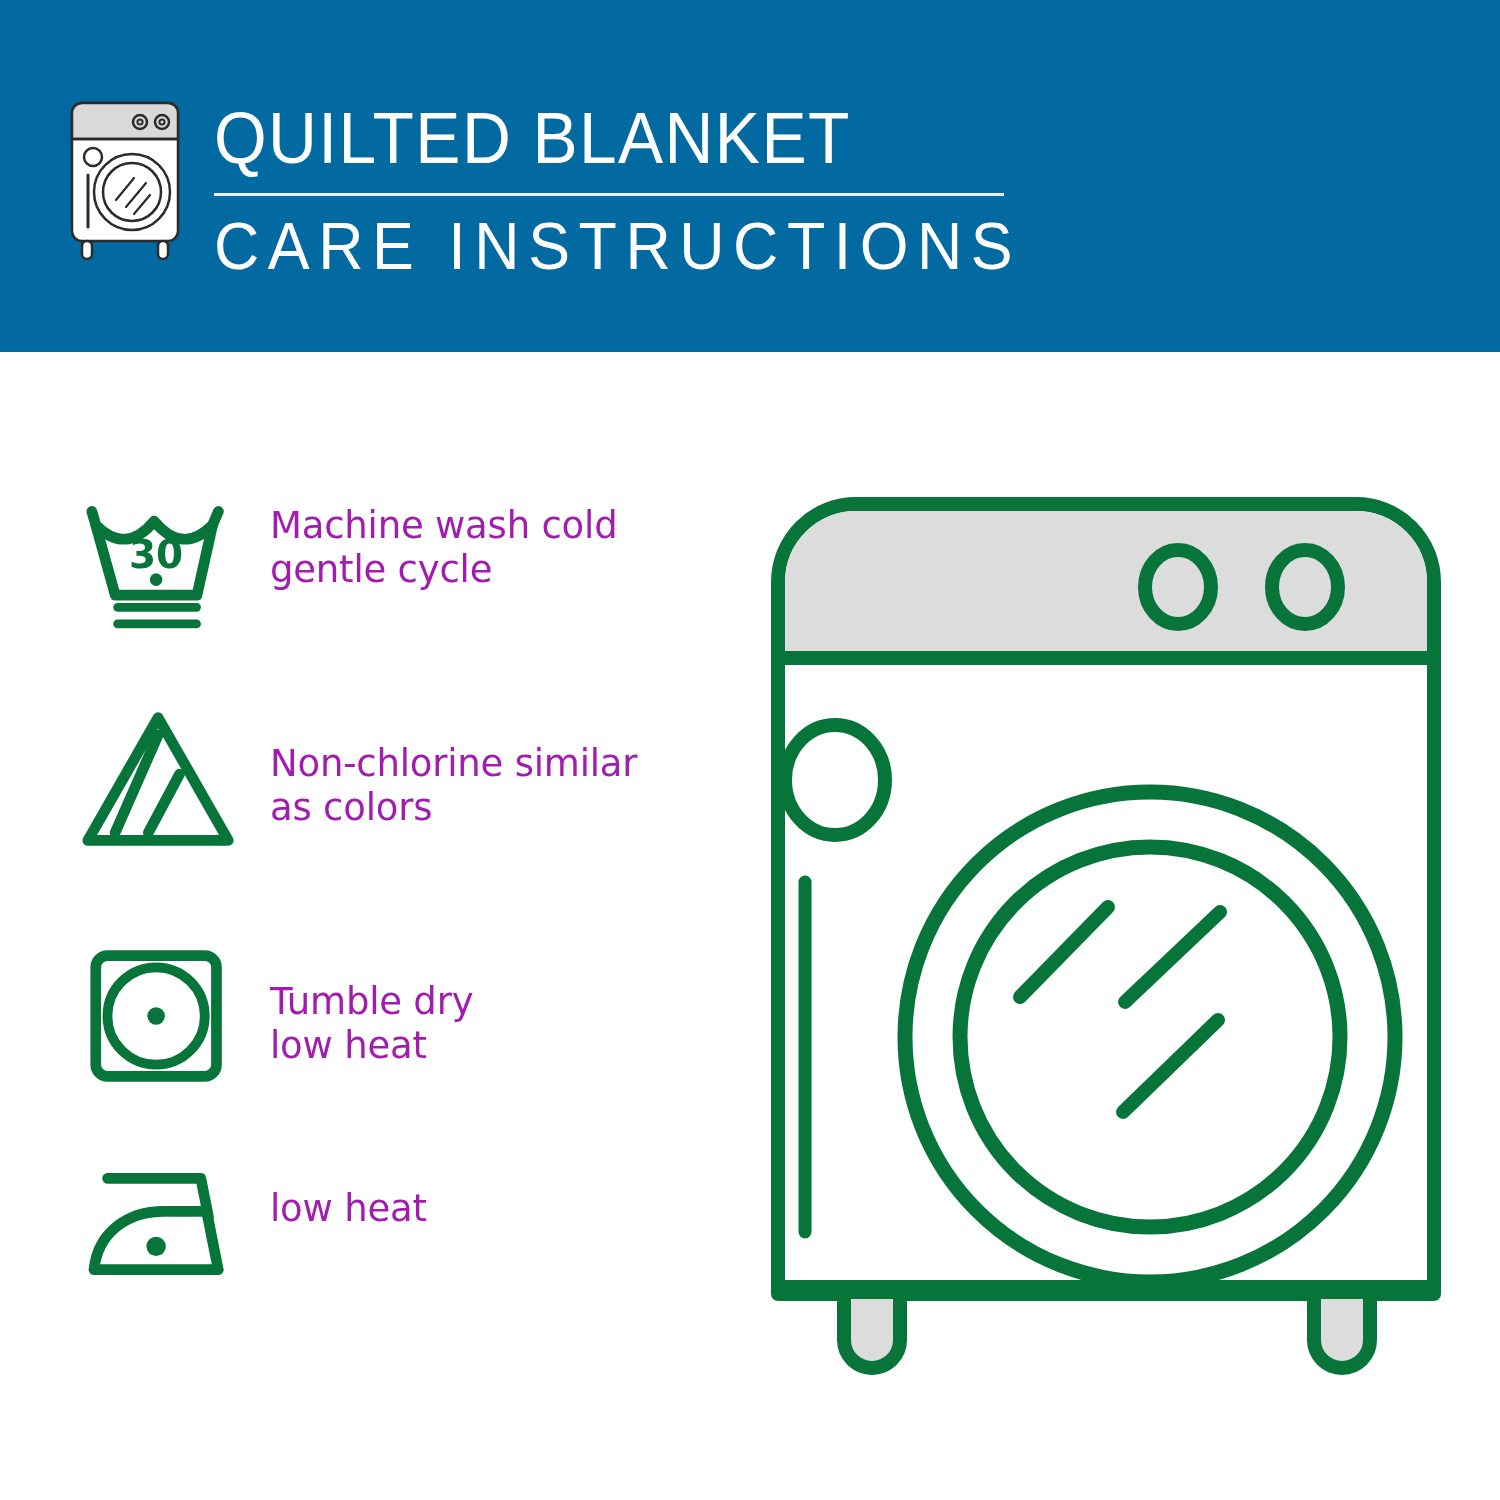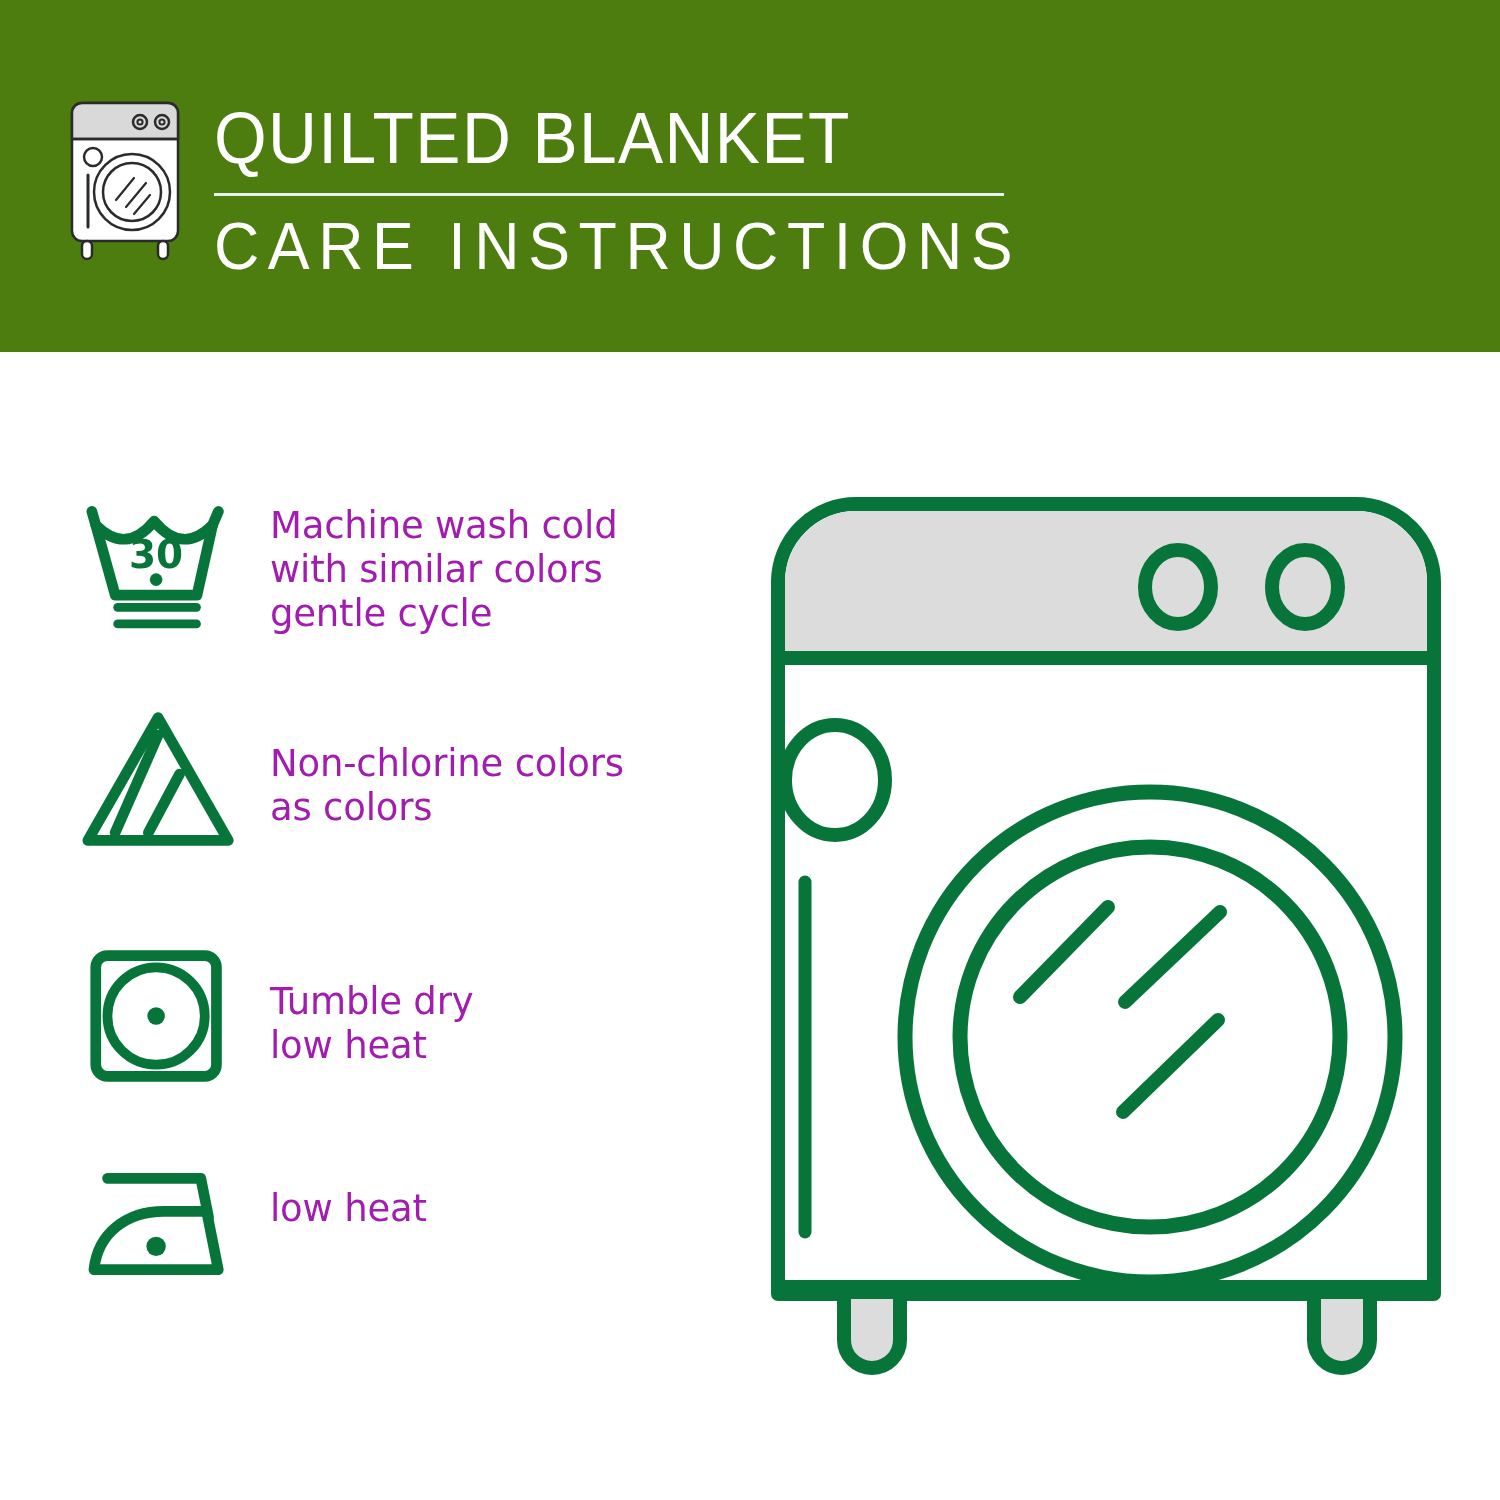--- a/index.html
+++ b/index.html
@@ -21,21 +21,21 @@
     background: #ffffff;
   }
 
   
   .header {
     position: absolute;
     left: 0;
     top: 0;
     width: 1500px;
     height: 352px;
-    background: #4d7c0f;
+    background: #0369a1;
     box-sizing: border-box;
   }
   .header-inner {
     position: absolute;
     left: 60px;
     top: 95px;
     display: flex;
     flex-direction: row;
     align-items: flex-start;
   }
@@ -193,35 +193,34 @@
             <text x="86" y="78" font-family="DejaVu Sans, sans-serif" font-size="40" font-weight="bold" fill="#07753A" text-anchor="middle">30</text>
 
             <circle cx="86" cy="90" r="6.5" fill="#07753A"></circle>
 
             <rect x="42" y="114" width="90" height="9" rx="4.5" fill="#07753A"></rect>
             <rect x="42" y="131" width="90" height="9" rx="4.5" fill="#07753A"></rect>
           </svg>
         </div>
         <div class="txt">
           <div>Machine wash cold</div>
-          <div>with similar colors</div>
           <div>gentle cycle</div>
         </div>
       </div>
 
       <div class="care-row r2">
         <div class="sym">
           <svg viewBox="0 0 180 160" width="176" height="156">
             <path d="M88 16 L160 142 L16 142 Z" fill="none" stroke="#07753A" stroke-width="11" stroke-linejoin="round"></path>
             <line x1="88" y1="34" x2="44" y2="134" stroke="#07753A" stroke-width="11" stroke-linecap="round"></line>
             <line x1="110" y1="74" x2="78" y2="134" stroke="#07753A" stroke-width="11" stroke-linecap="round"></line>
           </svg>
         </div>
         <div class="txt">
-          <div>Non-chlorine colors</div>
+          <div>Non-chlorine similar</div>
           <div>as colors</div>
         </div>
       </div>
 
       <div class="care-row r3">
         <div class="sym">
           <svg viewBox="0 0 180 150" width="176" height="146">
             <rect x="24" y="14" width="124" height="124" rx="12" ry="12" fill="none" stroke="#07753A" stroke-width="11"></rect>
             <circle cx="86" cy="76" r="50" fill="none" stroke="#07753A" stroke-width="10"></circle>
             <circle cx="86" cy="76" r="9" fill="#07753A"></circle>

